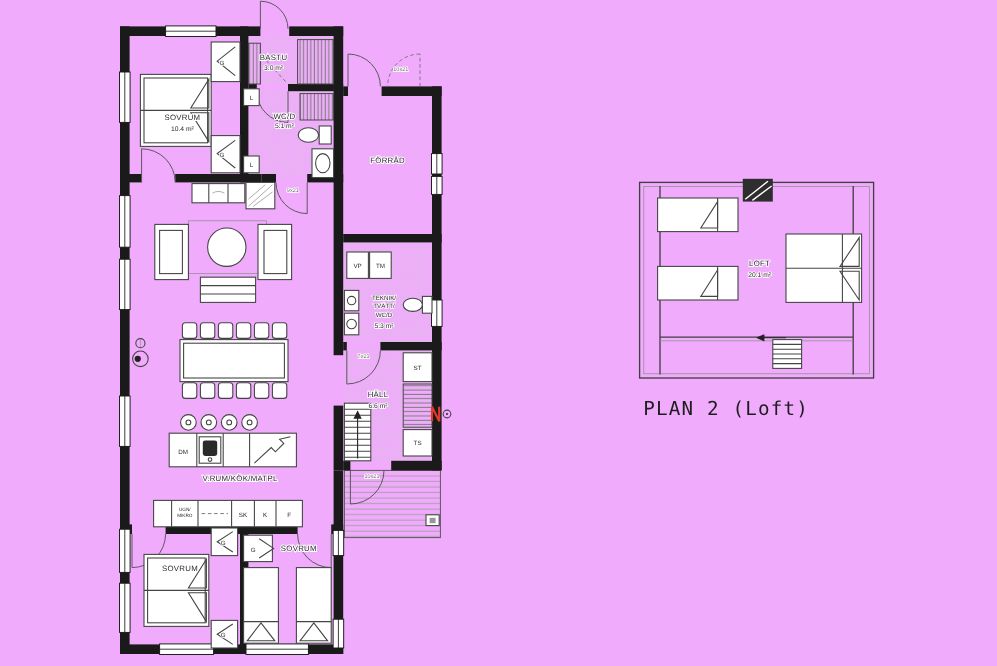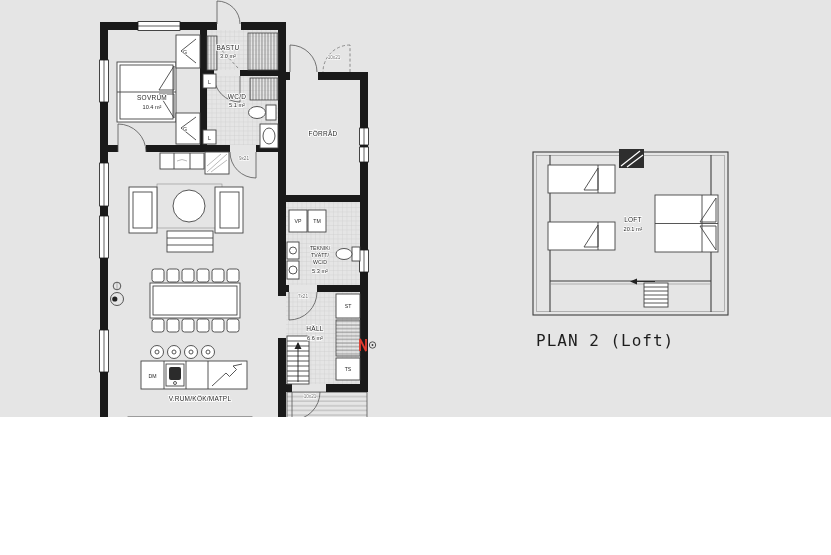--- a/index.html
+++ b/index.html
@@ -1,16 +1,16 @@
 <!DOCTYPE html>
 <html><head>
 <meta charset="utf-8">
 <style>
   html,body{margin:0;padding:0;background:#ffffff;}
-  .stage{position:relative;width:831px;height:417px;background:#e5e5e5;overflow:hidden;
+  .stage{position:relative;width:831px;height:555px;background:#f0abfc;overflow:hidden;
          font-family:"Liberation Sans",sans-serif;}
   svg{position:absolute;left:0;top:0;}
   
   .t-room{font:400 6.5px "Liberation Sans",sans-serif;fill:#2a2a2a;text-anchor:middle;letter-spacing:.25px;
           paint-order:stroke;stroke:#ffffff;stroke-width:1.6px;}
   .t-area{font:400 5.6px "Liberation Sans",sans-serif;fill:#2a2a2a;text-anchor:middle;
           paint-order:stroke;stroke:#ffffff;stroke-width:1.4px;}
   .t-fix{font:400 5.2px "Liberation Sans",sans-serif;fill:#2a2a2a;text-anchor:middle;
          paint-order:stroke;stroke:#ffffff;stroke-width:1.2px;}
   .t-tiny{font:400 3.9px "Liberation Sans",sans-serif;fill:#2a2a2a;text-anchor:middle;}

